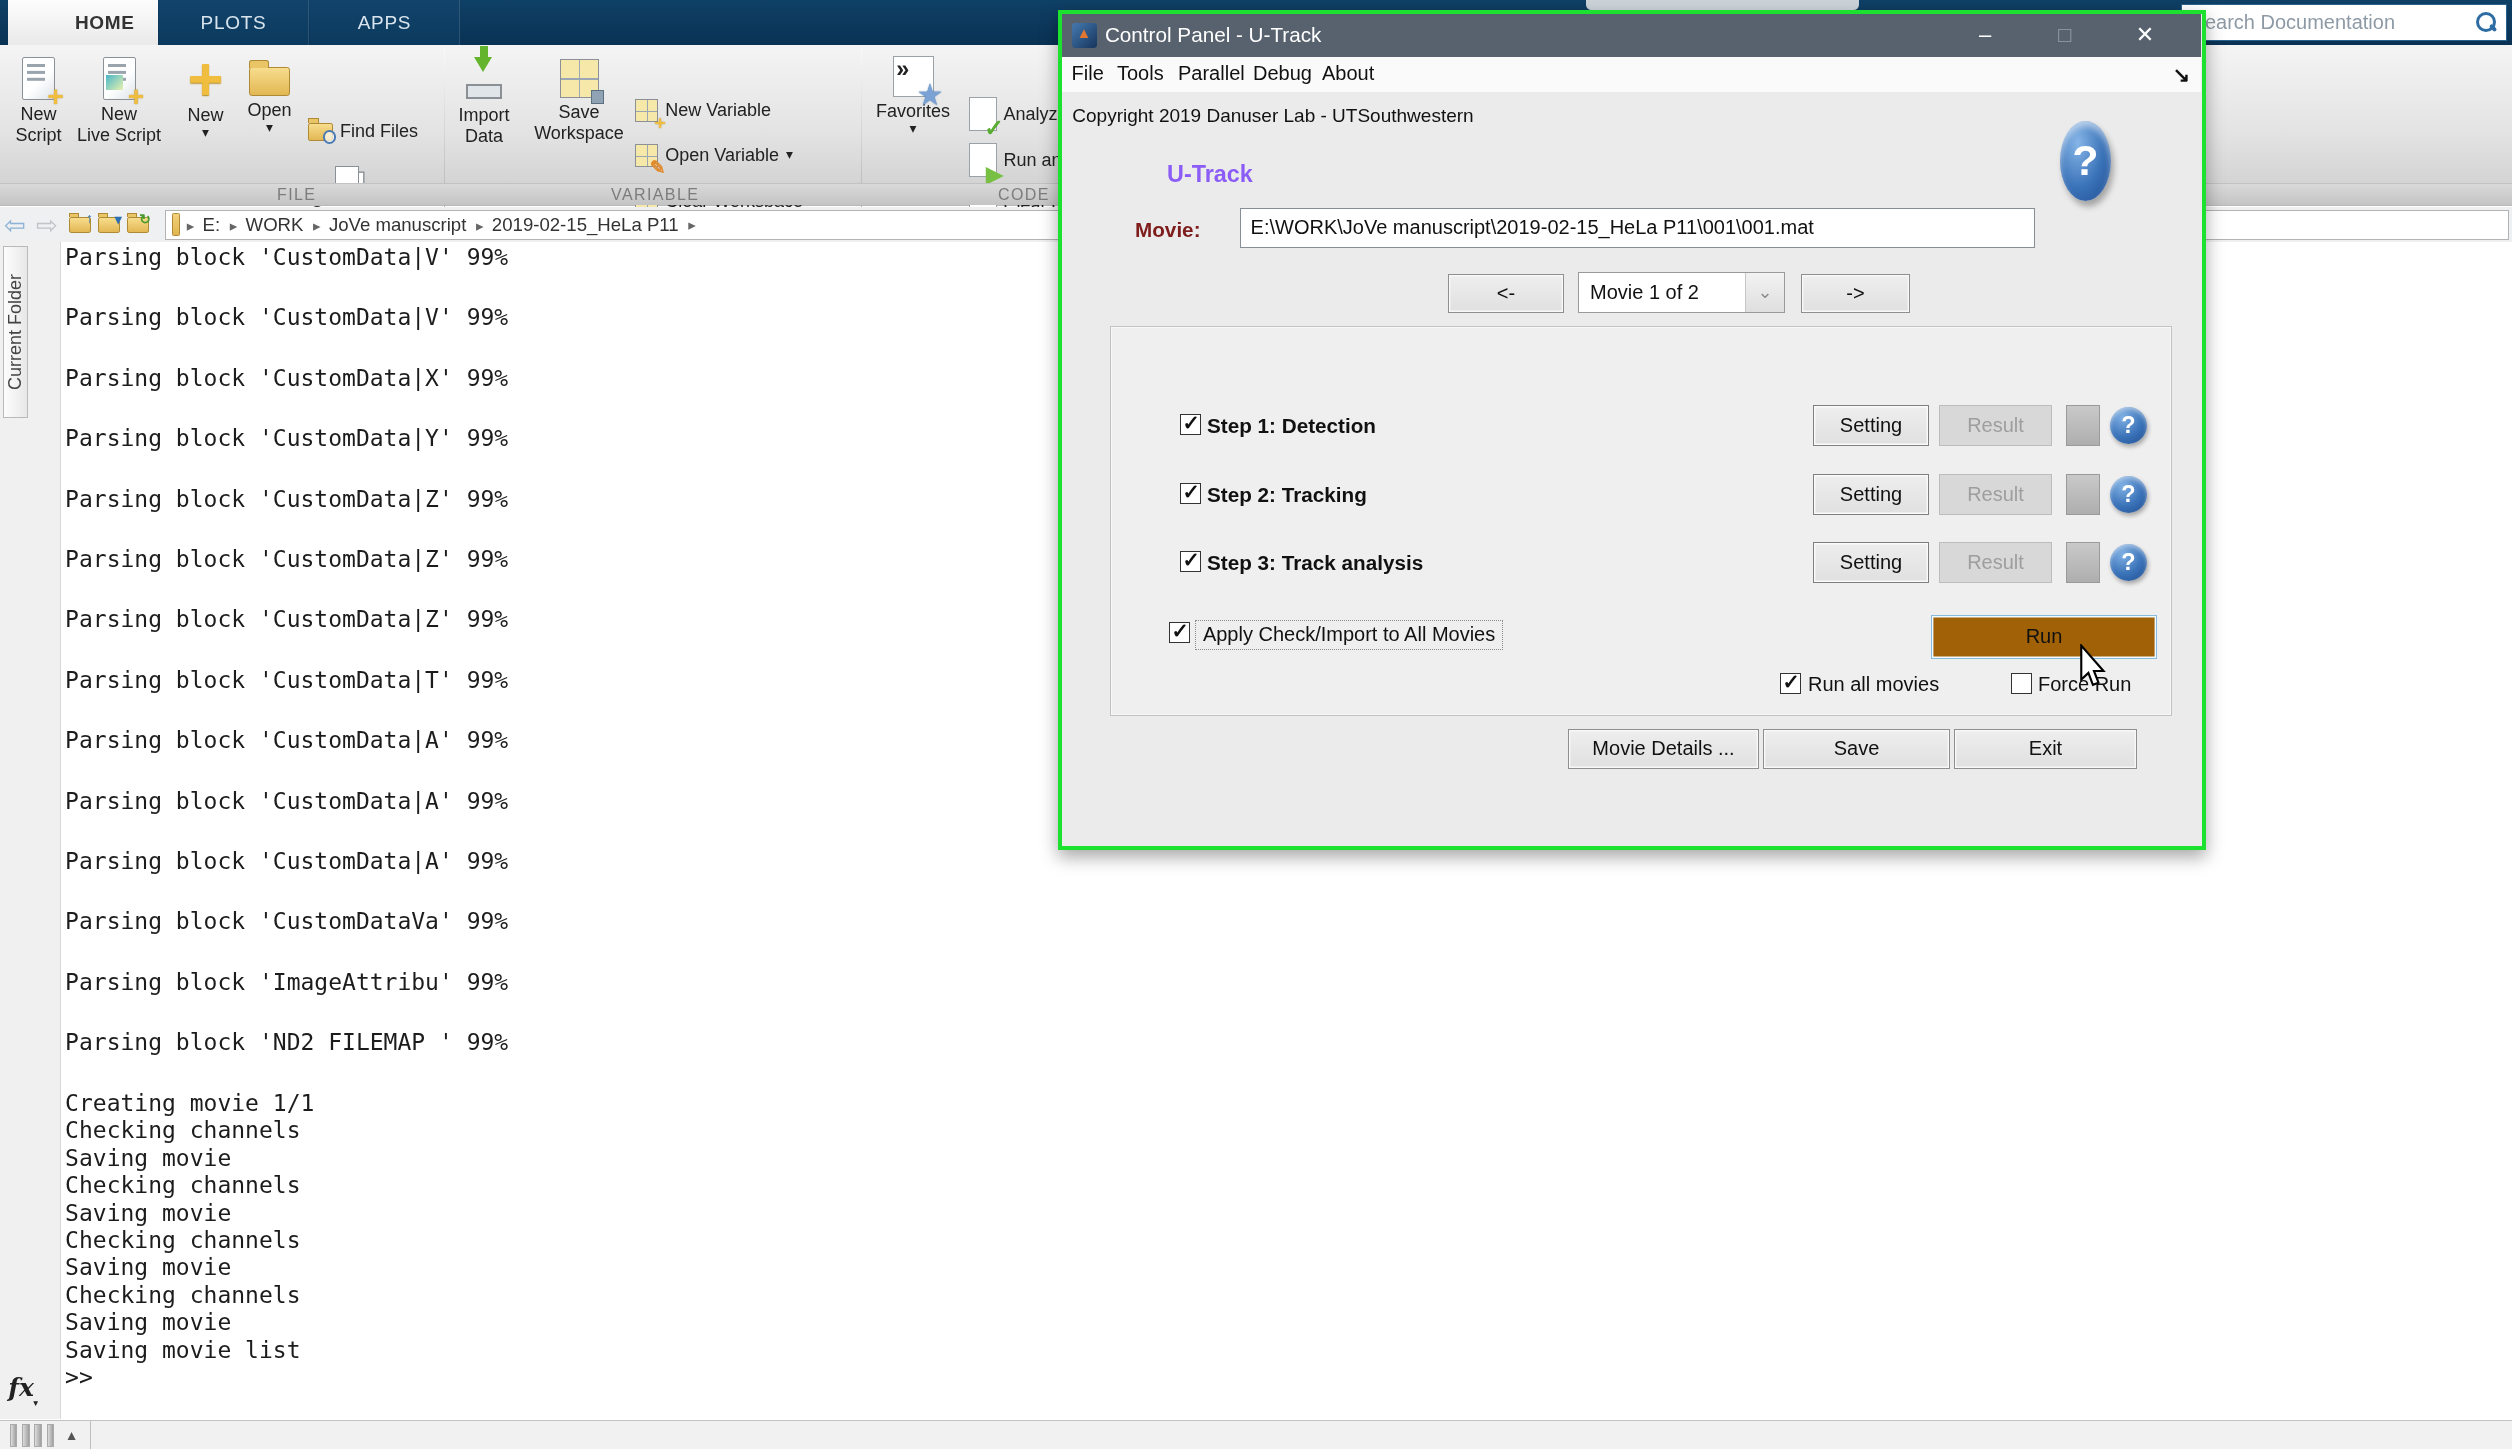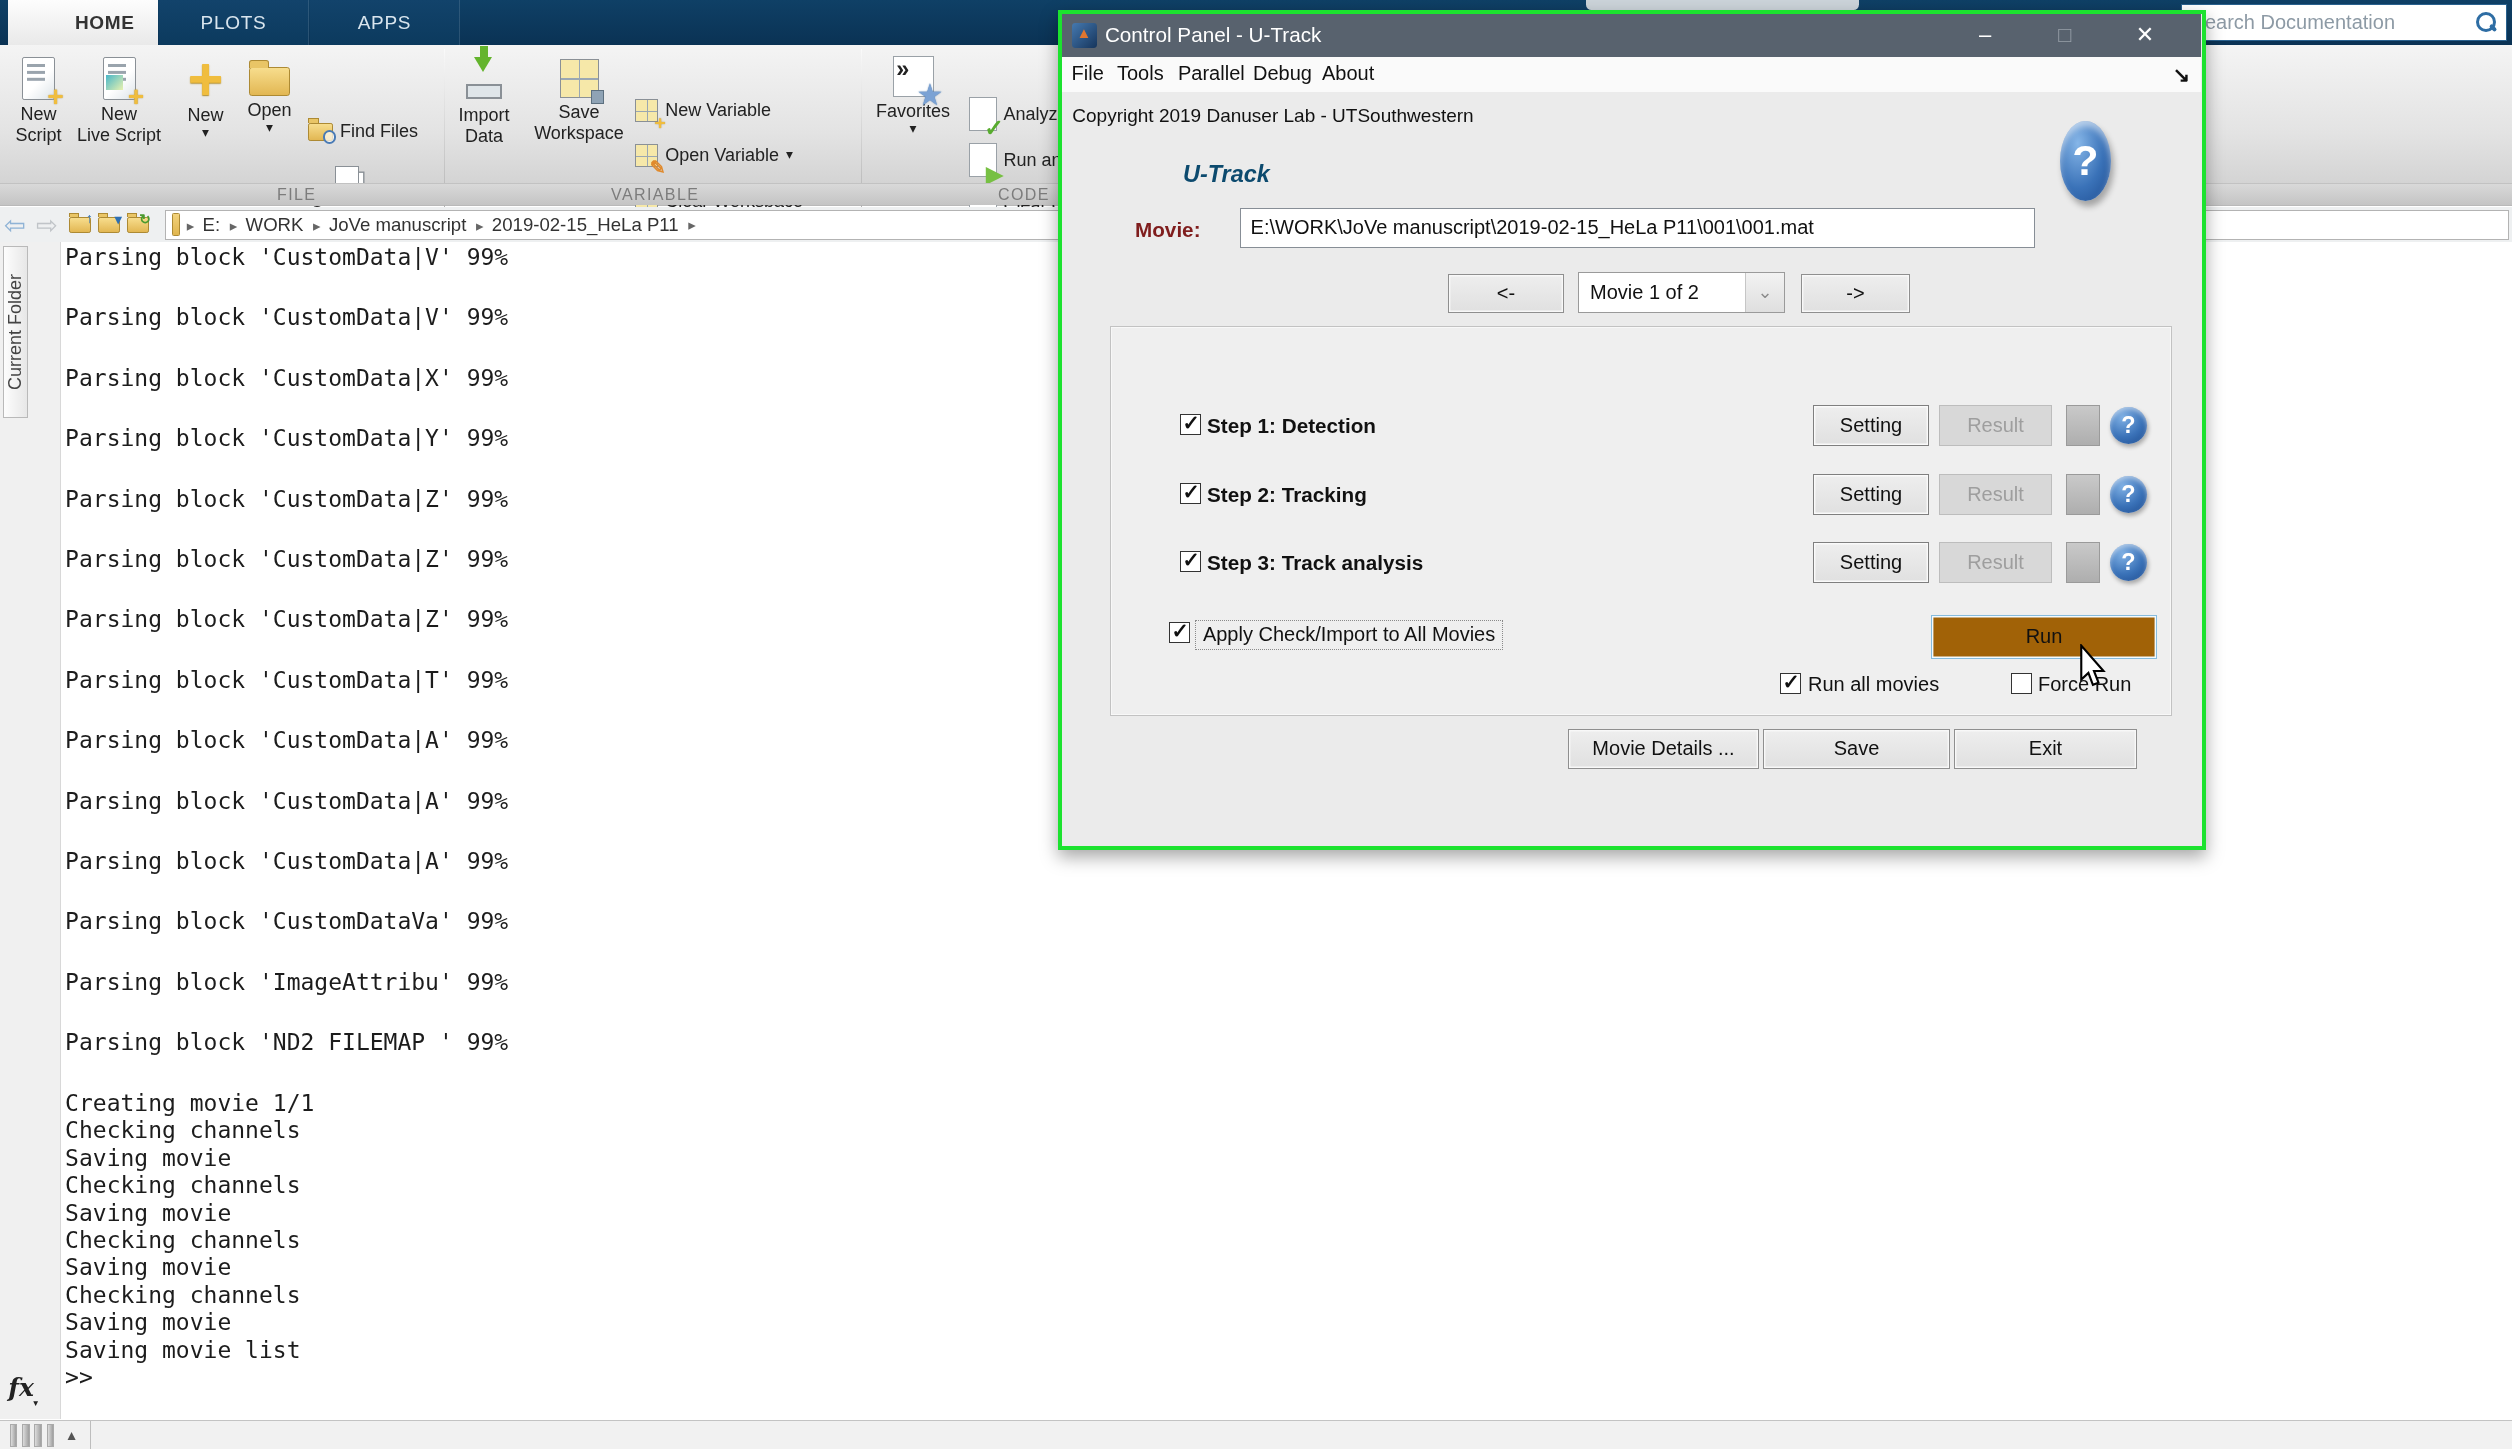--- a/index.html
+++ b/index.html
@@ -153,21 +153,21 @@
   .tctrl.max { left:972px; color:#98a0a9; }
   .tctrl.cls { left:1052px; }
   .dlg-menu { position:absolute; left:0; top:43px; width:1139px; height:36px; background:#fafafa;
               border-bottom:0.7px solid #c9c9c9; }
   .mitem { position:absolute; top:5.5px; font-size:20px; color:#111; cursor:default; }
   .moverflow { position:absolute; right:11px; top:6.9px; font-size:20.7px; font-weight:bold; color:#111; }
   .dlg-body { position:absolute; left:0; top:78px; width:1139px; height:753px; background:#ebebeb; }
 
   .copyright { position:absolute; left:10.3px; top:13.8px; font-size:19px; color:#111; }
   .apptitle { position:absolute; left:105px; top:69px; font-size:23.4px; font-weight:bold;
-              font-style:italic; color:#0c4a6e;margin-left:16px; }
+              color:#8b5cf6; }
   .bighelp { position:absolute; left:998px; top:29px; width:51px; height:80px; border-radius:50%;
              background:radial-gradient(ellipse at 35% 28%, #86b6e8 0%, #3a72b8 55%, #1c4a8e 100%);
              box-shadow:inset 0 5.5px 6.9px rgba(255,255,255,.55), 2.8px 5.5px 6.9px rgba(0,0,0,.3);
              display:flex; align-items:center; justify-content:center; }
   .bighelp span { color:#fff; font-size:43px; font-weight:bold; }
 
   .movie-lbl { position:absolute; left:73px; top:126px; font-size:20.7px; font-weight:bold; color:#7f1d1d;text-align:right; }
   .movie-field { position:absolute; left:178px; top:116px; width:795px; height:40px; background:#fff;
                  border:0.7px solid #878e96; font-size:20px; color:#111; padding:0 9.6px;
                  font-family:"Liberation Sans",sans-serif; }

